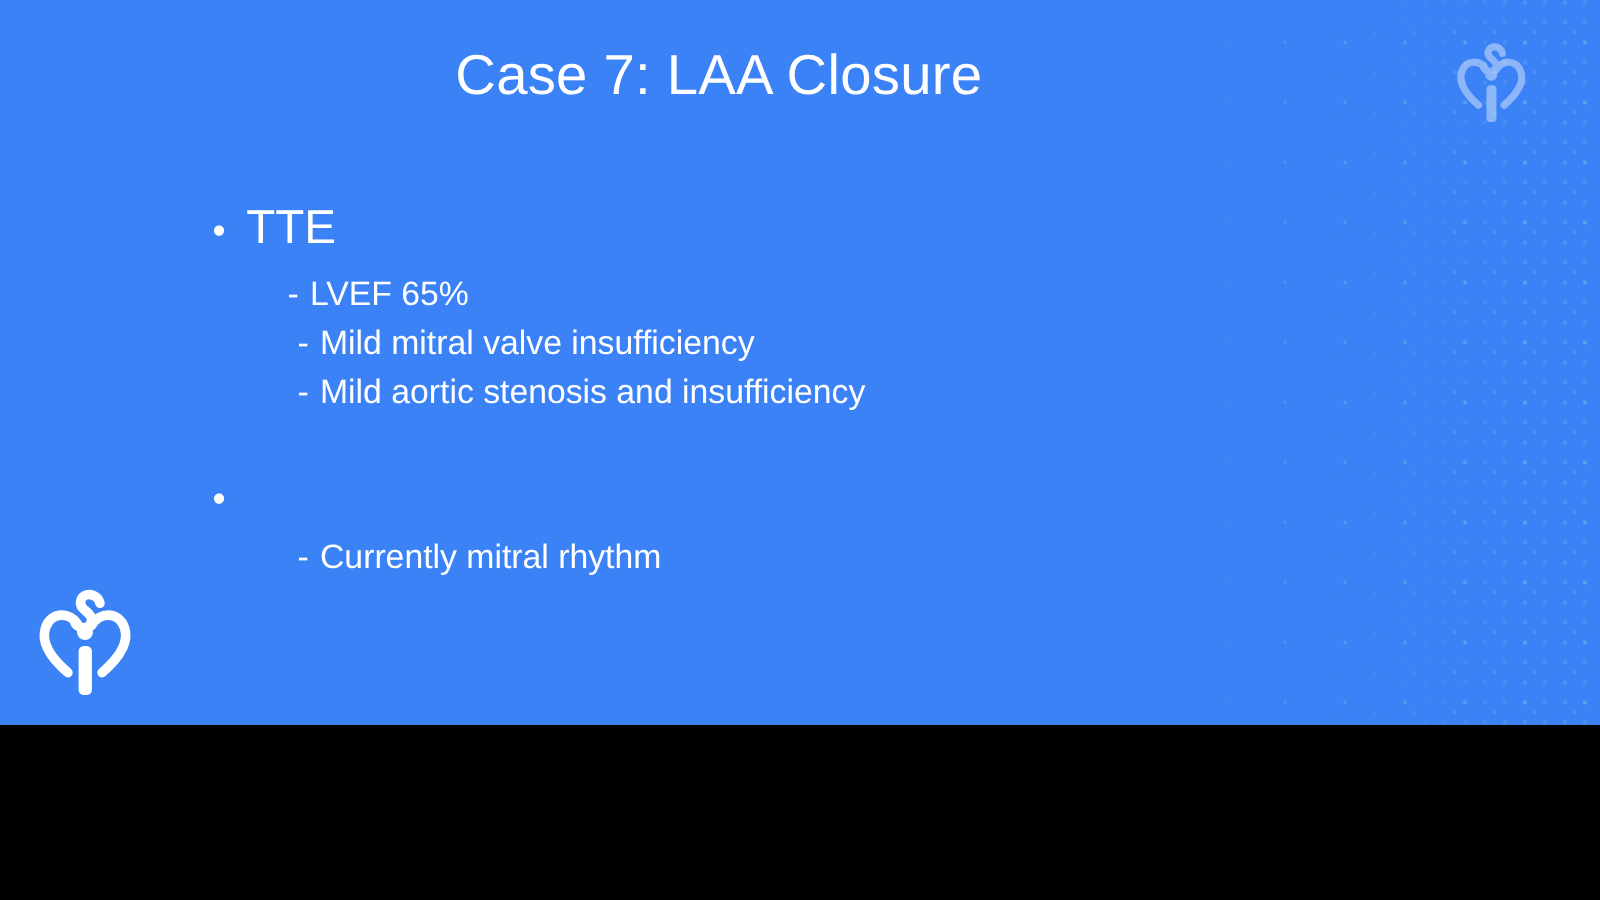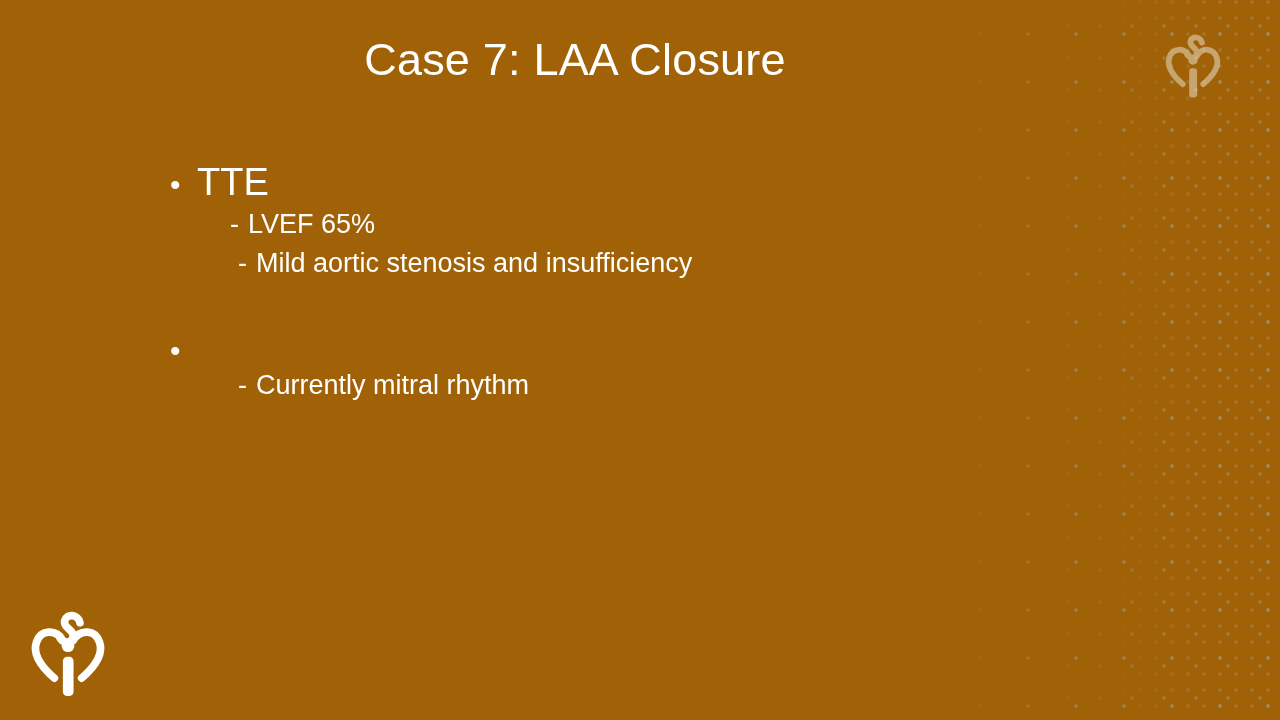--- a/index.html
+++ b/index.html
@@ -3,23 +3,23 @@
 <meta charset="utf-8">
 <style>
   html, body {
     margin: 0;
     padding: 0;
     background: #000;
   }
   #slide {
     position: relative;
     width: 1280px;
-    height: 720px;
+    height: 580px;
     overflow: hidden;
-    background: #a16207;
+    background: #3b82f6;
     font-family: "Liberation Sans", sans-serif;
     -webkit-font-smoothing: antialiased;
   }
 
   
   .dot-field {
     position: absolute;
     top: 0;
     right: 0;
     width: 330px;
@@ -93,20 +93,21 @@
   .bullet-dot {
     width: 27px;
     flex: 0 0 27px;
     font-size: 30px;
     line-height: 1;
     color: #ffffff;
   }
   .bullet-label { white-space: nowrap; text-align: center; }
 
   .sub-list {
+    margin-top: 11px;
   }
   .sub-row {
     color: #ffffff;
     font-size: 27px;
     font-weight: 400;
     line-height: 1.44;
     white-space: nowrap;
   }
   .sub-row.indent-1 { margin-left: 60px; }
   .sub-row.indent-2 { margin-left: 68px; }
@@ -147,20 +148,23 @@
   <div class="body-area">
 
     <div class="group">
       <div class="bullet-row">
         <span class="bullet-dot">•</span>
         <span class="bullet-label">TTE</span>
       </div>
       <div class="sub-list">
         <div class="sub-row indent-1">
           <span class="dash">-</span><span>LVEF 65%</span>
+        </div>
+        <div class="sub-row indent-2">
+          <span class="dash">-</span><span>Mild mitral valve insufficiency</span>
         </div>
         <div class="sub-row indent-2">
           <span class="dash">-</span><span>Mild aortic stenosis and insufficiency</span>
         </div>
       </div>
     </div>
 
     <div class="group">
       <div class="bullet-row">
         <span class="bullet-dot">•</span>

